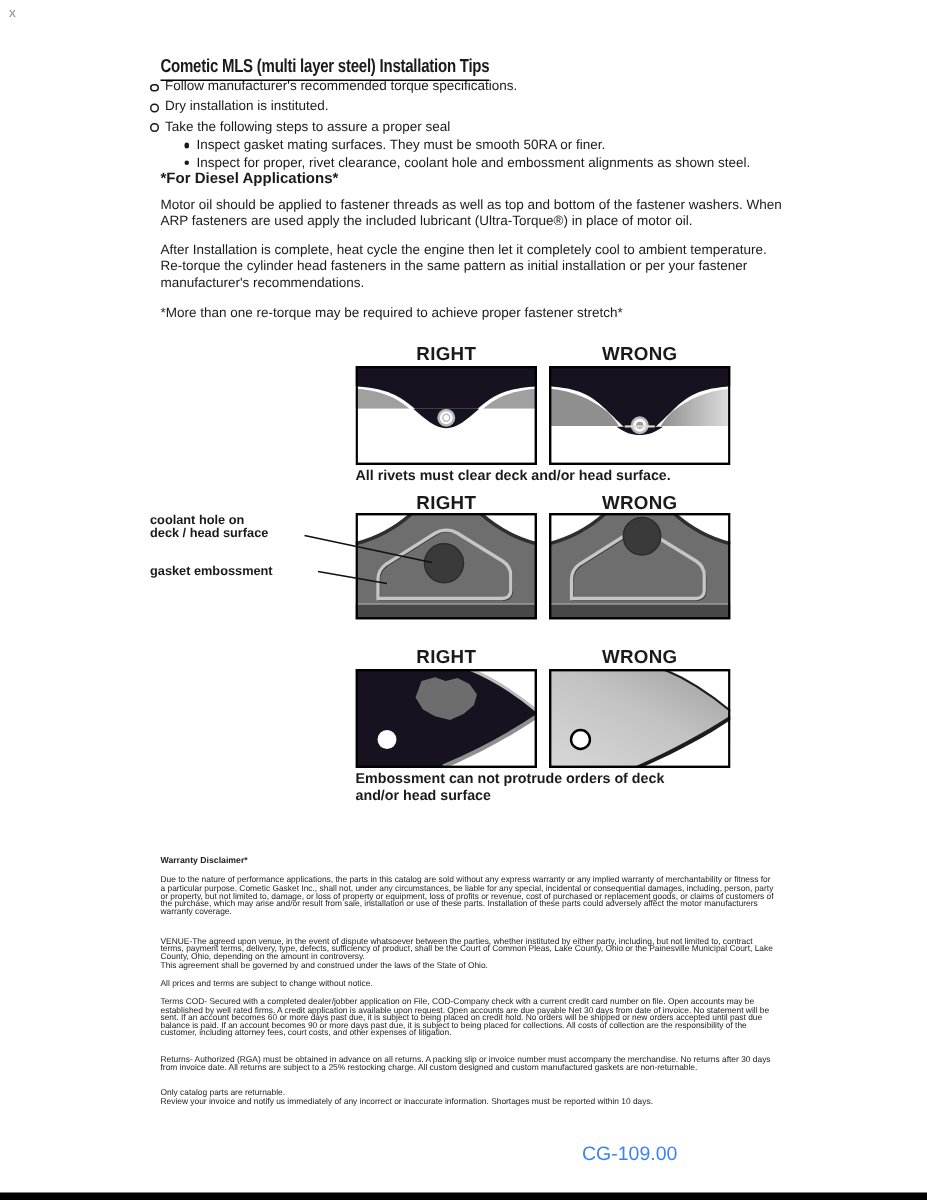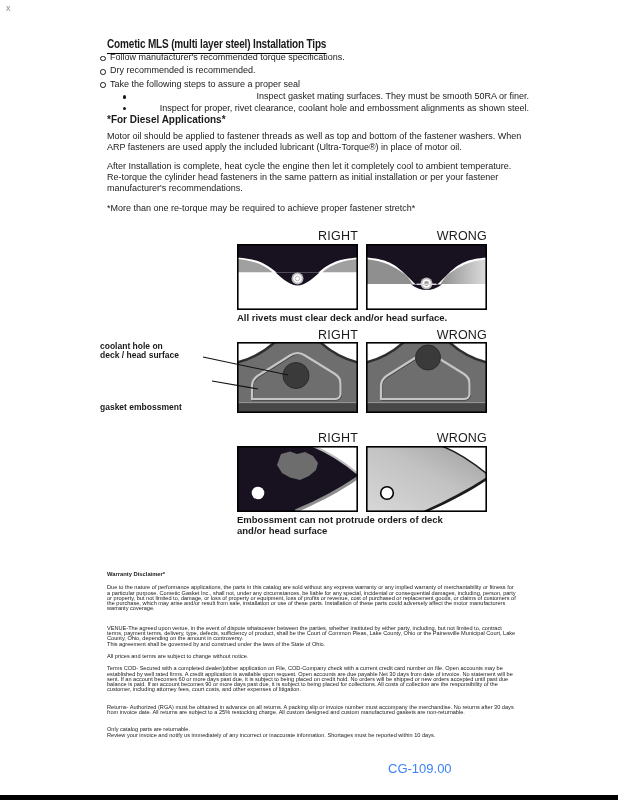--- a/index.html
+++ b/index.html
@@ -12,38 +12,38 @@
   #corner-mark{left:6px;top:3px;font-size:9px;color:#8a8a8a;}
   
   #title{left:107px;top:19px;transform:scaleX(0.80);transform-origin:left top;white-space:nowrap;}
   #title span{display:inline-block;font-size:12.5px;font-weight:bold;letter-spacing:-0.2px;
     border-bottom:1.6px solid #000;padding-bottom:2px;}
   
   #tips-list{left:99px;top:51px;width:430px;font-size:9px;}
   .blt{position:relative;line-height:13.4px;padding-left:11px;}
   .blt::before{content:"";position:absolute;left:1px;top:4.6px;width:3.6px;height:3.6px;
     border:0.9px solid #1a1a1a;border-radius:50%;}
-  .blt2{position:relative;line-height:11.6px;margin-left:23px;padding-left:9px;text-align:right;}
+  .blt2{position:relative;line-height:11.6px;margin-left:23px;padding-left:9px;}
   .blt2::before{content:"";position:absolute;left:1px;top:3.9px;width:3.4px;height:3.4px;
     background:#1a1a1a;border-radius:50%;border:none;}
   
   #diesel-heading{left:107px;top:114px;font-size:10px;font-weight:bold;}
   .bodypara{left:107px;width:418px;font-size:9px;line-height:11px;}
   #diesel-p1{top:131px;}
   #diesel-p2{top:161px;}
   #retorque-note{top:203px;}
   
-  .colhead{font-size:12.5px;font-weight:400;width:121px;text-align:right;letter-spacing:0.2px;}
+  .colhead{font-size:12.5px;font-weight:700;width:121px;text-align:center;letter-spacing:0.2px;}
   .figcap{font-size:9.5px;font-weight:700;left:237px;line-height:10.5px;}
   .panel{width:121px;}
   svg{display:block;}
   
   .callout{font-size:8.5px;font-weight:700;text-align:left;line-height:9.3px;}
   #label-coolant{left:100px;top:342px;width:102px;}
-  #label-embossment{left:100px;top:376px;width:110px;margin-top:27px;}
+  #label-embossment{left:100px;top:376px;width:110px;}
   
   #disclaimer{left:107px;top:572px;width:410px;font-size:5.6px;line-height:5.3px;color:#222;}
   #disclaimer .dh{font-weight:bold;font-size:5.8px;margin:0 0 8px 0;}
   #disclaimer p{margin:0;}
   .mt14{margin-top:14px !important;}
   .mt7{margin-top:7px !important;}
   .mt12{margin-top:12px !important;}
   
   #doc-code{left:388px;top:761px;font-size:13px;color:#3b82f6;}
   
@@ -56,21 +56,21 @@
 <div id="page">
 
   <div id="corner-mark" class="abs">x</div>
 
   <h1 id="title" class="abs" style="margin:0;">
     <span>Cometic MLS (multi layer steel) Installation Tips</span>
   </h1>
 
   <div id="tips-list" class="abs">
     <div class="blt">Follow manufacturer's recommended torque specifications.</div>
-    <div class="blt">Dry recommended is recommended.</div>
+    <div class="blt">Dry installation is instituted.</div>
     <div class="blt">Take the following steps to assure a proper seal</div>
     <div class="blt2">Inspect gasket mating surfaces.  They must be smooth 50RA or finer.</div>
     <div class="blt2">Inspect for proper, rivet clearance, coolant hole and embossment alignments as shown steel.</div>
   </div>
 
   <div id="diesel-heading" class="abs">*For Diesel Applications*</div>
   <div id="diesel-p1" class="abs bodypara">Motor oil should be applied to fastener threads as well as top and bottom of the fastener washers. When ARP fasteners are used apply the included lubricant (Ultra-Torque®) in place of motor oil.</div>
   <div id="diesel-p2" class="abs bodypara">After Installation is complete, heat cycle the engine then let it completely cool to ambient temperature. Re-torque the cylinder head fasteners in the same pattern as initial installation or per your fastener manufacturer's recommendations.</div>
   <div id="retorque-note" class="abs bodypara">*More than one re-torque may be required to achieve proper fastener stretch*</div>
 

